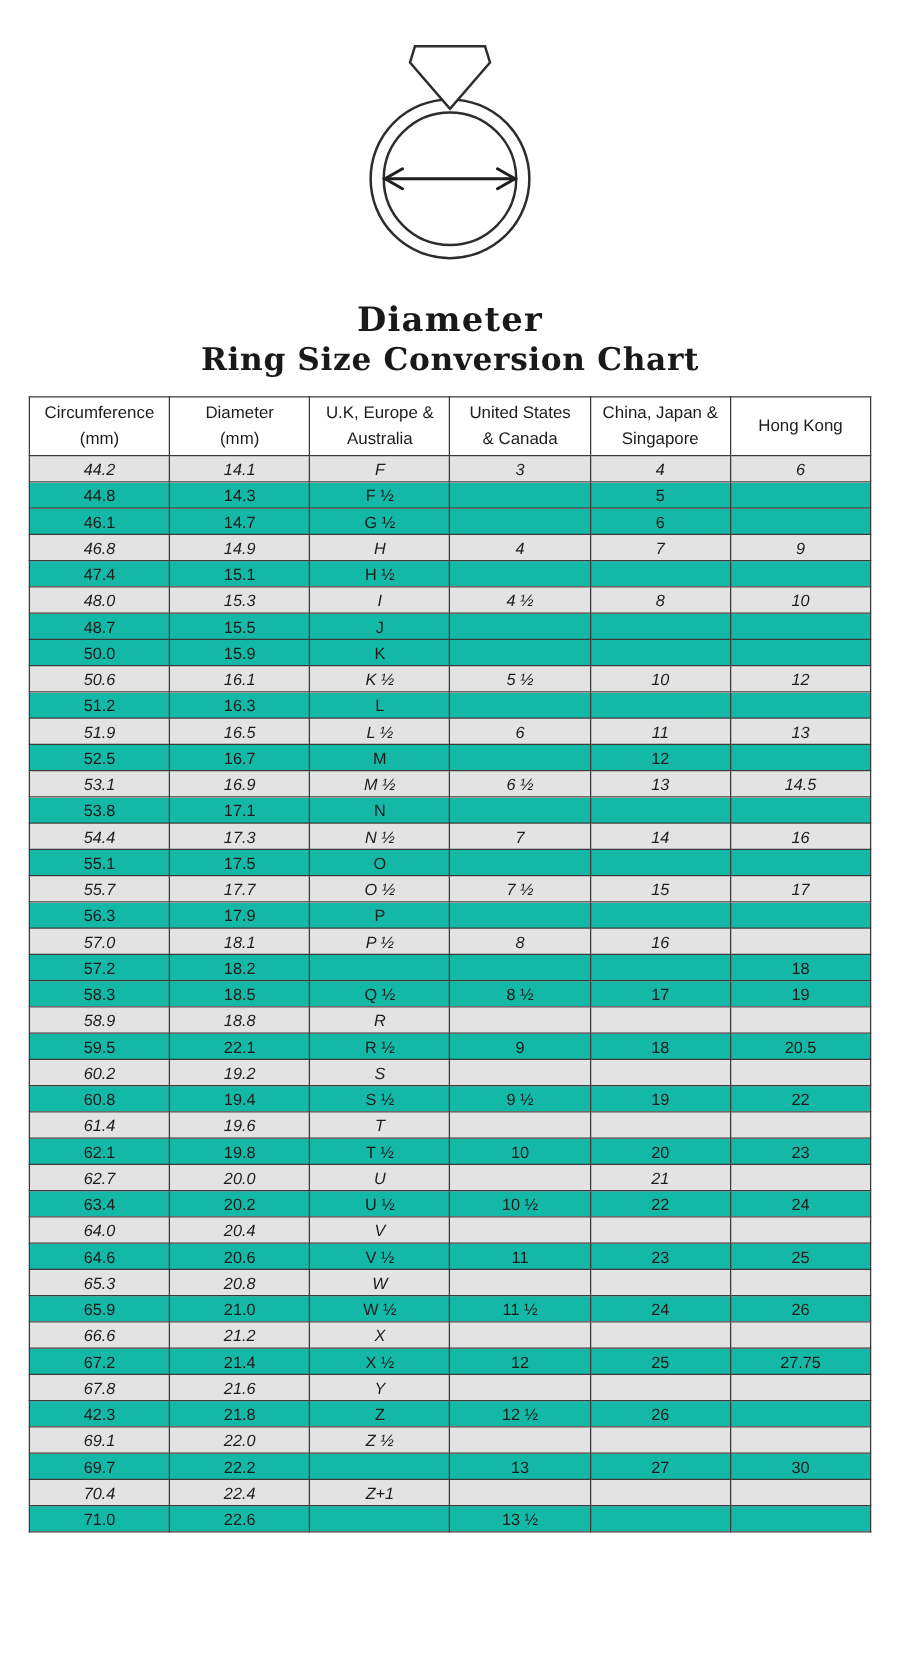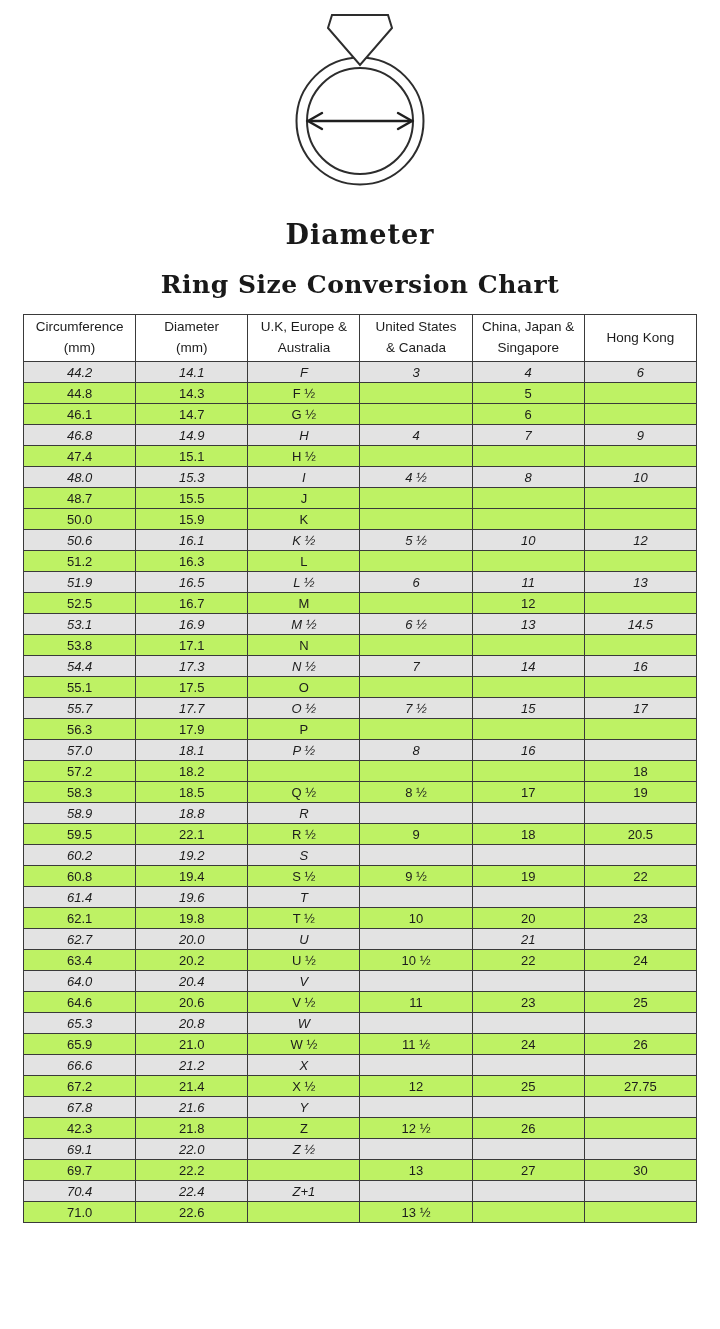--- a/index.html
+++ b/index.html
@@ -7,39 +7,39 @@
   body {
     width: 720px;
     height: 1329px;
     font-family: "Liberation Sans", sans-serif;
     color: #1f1f1f;
     overflow: hidden;
   }
   .page {
     width: 720px;
     height: 1329px;
-    padding-top: 8px;
+    padding-top: 30px;
   }
   .ring-figure {
     display: block;
     margin: 0 auto;
     width: 240px;
     height: 196px;
   }
   .caption-diameter {
     margin-top: 15px;
     text-align: center;
     font-family: "DejaVu Serif", "Liberation Serif", serif;
     font-weight: bold;
     font-size: 27px;
     letter-spacing: 1px;
     color: #191919;
   }
   .page-title {
-    margin-top: 20px;
+    margin-top: 1px;
     text-align: center;
     font-family: "DejaVu Serif", "Liberation Serif", serif;
     font-weight: bold;
     font-size: 25px;
     letter-spacing: 0.5px;
     color: #191919;
   }
   table.conversion {
     margin: 15px auto 0 auto;
     width: 674px;
@@ -67,21 +67,21 @@
   table.conversion td {
     height: 21px;
     padding: 0 2px;
     line-height: 1;
   }
   table.conversion tbody tr.alt {
     background: var(--row-alt-bg, #e3e3e3);
     font-style: italic;
   }
   table.conversion tbody tr {
-    background: #bef264;
+    background: #14b8a6;
   }
 </style>
 </head>
 <body>
 
 <div class="page">
 
   <svg class="ring-figure" viewBox="0 0 240 196" xmlns="http://www.w3.org/2000/svg">
 
     <circle cx="120" cy="113" r="63.5" fill="none" stroke="#2d2d2d" stroke-width="2"></circle>

